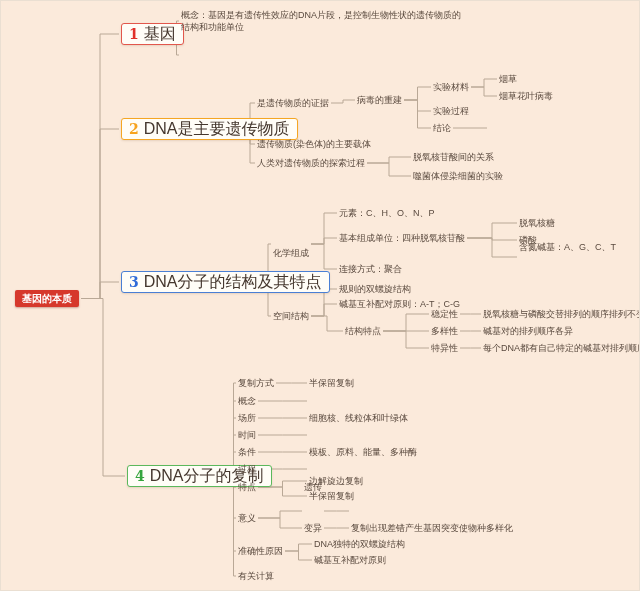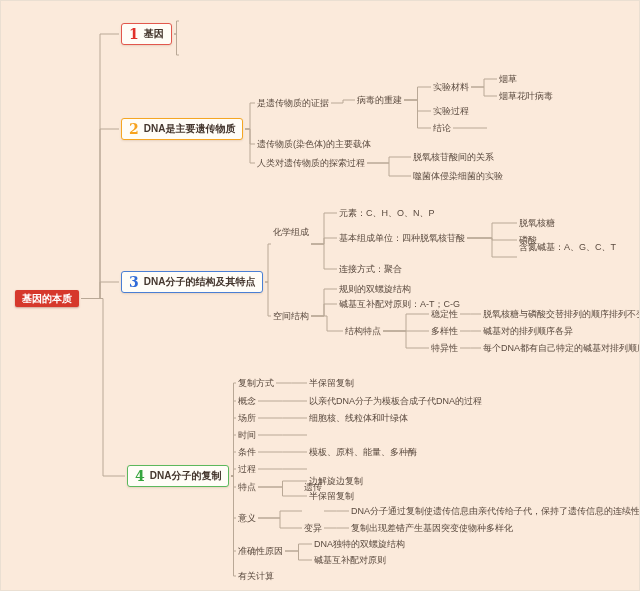--- a/index.html
+++ b/index.html
@@ -6,21 +6,21 @@
   html,body{background:#fff}
   body{font-family:"Liberation Sans","DejaVu Sans",sans-serif}
   #canvas{position:relative;width:640px;height:591px;background:#fbeadb;overflow:hidden;border:1px solid #eadfd2}
   #edges{position:absolute;left:0;top:0;z-index:0}
   #edges path{fill:none;stroke:#b9a896;stroke-width:1;stroke-linejoin:round}
   .node{position:absolute;z-index:1;font-size:9px;color:#5a4a3f;white-space:nowrap;line-height:12px;height:12px}
   .wrap{white-space:normal;width:282px;height:auto}
   .branch{display:flex;align-items:center;gap:5px;background:#fffdf7;border:1px solid #ccc;border-radius:3px;
           padding:0 7px;height:22px;line-height:normal;white-space:nowrap;box-shadow:0 1px 2px rgba(120,80,40,.15)}
   .branch .num{font-weight:bold;font-size:14px;font-family:"DejaVu Serif","Liberation Serif",serif}
-  .branch .bt{font-size:10px;font-weight:bold;color:#45372e}
+  .branch .bt{font-size:16px;font-weight:normal;color:#45372e}
   .b-red{border-color:#e2574c}   .b-red .num{color:#e0312a}
   .b-orange{border-color:#f5a623}.b-orange .num{color:#f7a31f}
   .b-blue{border-color:#4a7fd4}  .b-blue .num{color:#2f6bd8}
   .b-green{border-color:#5cb85c} .b-green .num{color:#36a43c}
   #n-root{background:#d6382c;color:#fff;font-weight:bold;font-size:10px;height:17px;line-height:17px;
           padding:0 7px;border-radius:2px;box-shadow:0 1px 2px rgba(120,30,20,.35)}
 </style>
 </head>
 <body>
 
@@ -86,20 +86,21 @@
       <path d="M284 550 L297.5 550 L297.5 559 L311 559"></path>
       <path d="M230 475 L232.5 475 L232.5 575 L235 575"></path>
     </svg>
 
   <div class="node" id="n-root" style="left:14px;top:289px">基因的本质</div>
 
   <div class="node branch b-red" id="n-b1" style="left:120px;top:22px">
     <span class="num">1</span>
     <span class="bt">基因</span>
   </div>
+  <div class="node wrap" id="n-b1-concept" style="left:180px;top:8px">概念：基因是有遗传性效应的DNA片段，是控制生物性状的遗传物质的结构和功能单位</div>
 
   <div class="node branch b-orange" id="n-b2" style="left:120px;top:117px">
     <span class="num">2</span>
     <span class="bt">DNA是主要遗传物质</span>
   </div>
   <div class="node" id="n-b2-evidence" style="left:256px;top:96px">是遗传物质的证据</div>
   <div class="node" id="n-b2-virus" style="left:356px;top:93px">病毒的重建</div>
   <div class="node" id="n-b2-materials" style="left:432px;top:80px">实验材料</div>
   <div class="node" id="n-b2-tobacco" style="left:498px;top:72px">烟草</div>
   <div class="node" id="n-b2-tmv" style="left:498px;top:89px">烟草花叶病毒</div>
@@ -107,21 +108,21 @@
   <div class="node" id="n-b2-conclusion" style="left:432px;top:121px">结论</div>
   <div class="node" id="n-b2-carrier" style="left:256px;top:137px">遗传物质(染色体)的主要载体</div>
   <div class="node" id="n-b2-exploration" style="left:256px;top:156px">人类对遗传物质的探索过程</div>
   <div class="node" id="n-b2-pneumonia" style="left:412px;top:150px">脱氧核苷酸间的关系</div>
   <div class="node" id="n-b2-phage" style="left:412px;top:169px">噬菌体侵染细菌的实验</div>
 
   <div class="node branch b-blue" id="n-b3" style="left:120px;top:270px">
     <span class="num">3</span>
     <span class="bt">DNA分子的结构及其特点</span>
   </div>
-  <div class="node" id="n-b3-chemical" style="left:272px;top:225px">化学组成</div>
+  <div class="node" id="n-b3-chemical" style="left:272px;top:246px">化学组成</div>
   <div class="node" id="n-b3-elements" style="left:338px;top:206px">元素：C、H、O、N、P</div>
   <div class="node" id="n-b3-unit" style="left:338px;top:231px">基本组成单位：四种脱氧核苷酸</div>
   <div class="node" id="n-b3-deoxyribose" style="left:518px;top:216px">脱氧核糖</div>
   <div class="node" id="n-b3-phosphate" style="left:518px;top:233px">磷酸</div>
   <div class="node" id="n-b3-bases" style="left:518px;top:240px">含氮碱基：A、G、C、T</div>
   <div class="node" id="n-b3-connection" style="left:338px;top:262px">连接方式：聚合</div>
   <div class="node" id="n-b3-spatial" style="left:272px;top:309px">空间结构</div>
   <div class="node" id="n-b3-helix" style="left:338px;top:282px">规则的双螺旋结构</div>
   <div class="node" id="n-b3-pairing" style="left:338px;top:297px">碱基互补配对原则：A-T；C-G</div>
   <div class="node" id="n-b3-features" style="left:344px;top:324px">结构特点</div>
@@ -132,32 +133,30 @@
   <div class="node" id="n-b3-specificity" style="left:430px;top:341px">特异性</div>
   <div class="node" id="n-b3-specificity-text" style="left:482px;top:341px">每个DNA都有自己特定的碱基对排列顺序</div>
 
   <div class="node branch b-green" id="n-b4" style="left:126px;top:464px">
     <span class="num">4</span>
     <span class="bt">DNA分子的复制</span>
   </div>
   <div class="node" id="n-b4-method" style="left:237px;top:376px">复制方式</div>
   <div class="node" id="n-b4-method-text" style="left:308px;top:376px">半保留复制</div>
   <div class="node" id="n-b4-concept" style="left:237px;top:394px">概念</div>
-  <div class="node" id="n-b4-concept-text" style="left:308px;top:394px">以亲代DNA分子为模板合成子代DNA的过程</div>
   <div class="node" id="n-b4-place" style="left:237px;top:411px">场所</div>
   <div class="node" id="n-b4-place-text" style="left:308px;top:411px">细胞核、线粒体和叶绿体</div>
   <div class="node" id="n-b4-time" style="left:237px;top:428px">时间</div>
   <div class="node" id="n-b4-condition" style="left:237px;top:445px">条件</div>
   <div class="node" id="n-b4-condition-text" style="left:308px;top:445px">模板、原料、能量、多种酶</div>
   <div class="node" id="n-b4-process" style="left:237px;top:462px">过程</div>
   <div class="node" id="n-b4-feature" style="left:237px;top:480px">特点</div>
   <div class="node" id="n-b4-feature-t1" style="left:308px;top:474px">边解旋边复制</div>
   <div class="node" id="n-b4-feature-t2" style="left:308px;top:489px">半保留复制</div>
   <div class="node" id="n-b4-significance" style="left:237px;top:511px">意义</div>
   <div class="node" id="n-b4-heredity" style="left:303px;top:480px">遗传</div>
-  <div class="node" id="n-b4-heredity-text" style="left:350px;top:504px">DNA分子通过复制使遗传信息由亲代传给子代，保持了遗传信息的连续性</div>
   <div class="node" id="n-b4-variation" style="left:303px;top:521px">变异</div>
   <div class="node" id="n-b4-variation-text" style="left:350px;top:521px">复制出现差错产生基因突变使物种多样化</div>
   <div class="node" id="n-b4-accuracy" style="left:237px;top:544px">准确性原因</div>
   <div class="node" id="n-b4-accuracy-t1" style="left:313px;top:537px">DNA独特的双螺旋结构</div>
   <div class="node" id="n-b4-accuracy-t2" style="left:313px;top:553px">碱基互补配对原则</div>
   <div class="node" id="n-b4-calc" style="left:237px;top:569px">有关计算</div>
 </div>
 
 </body></html>

